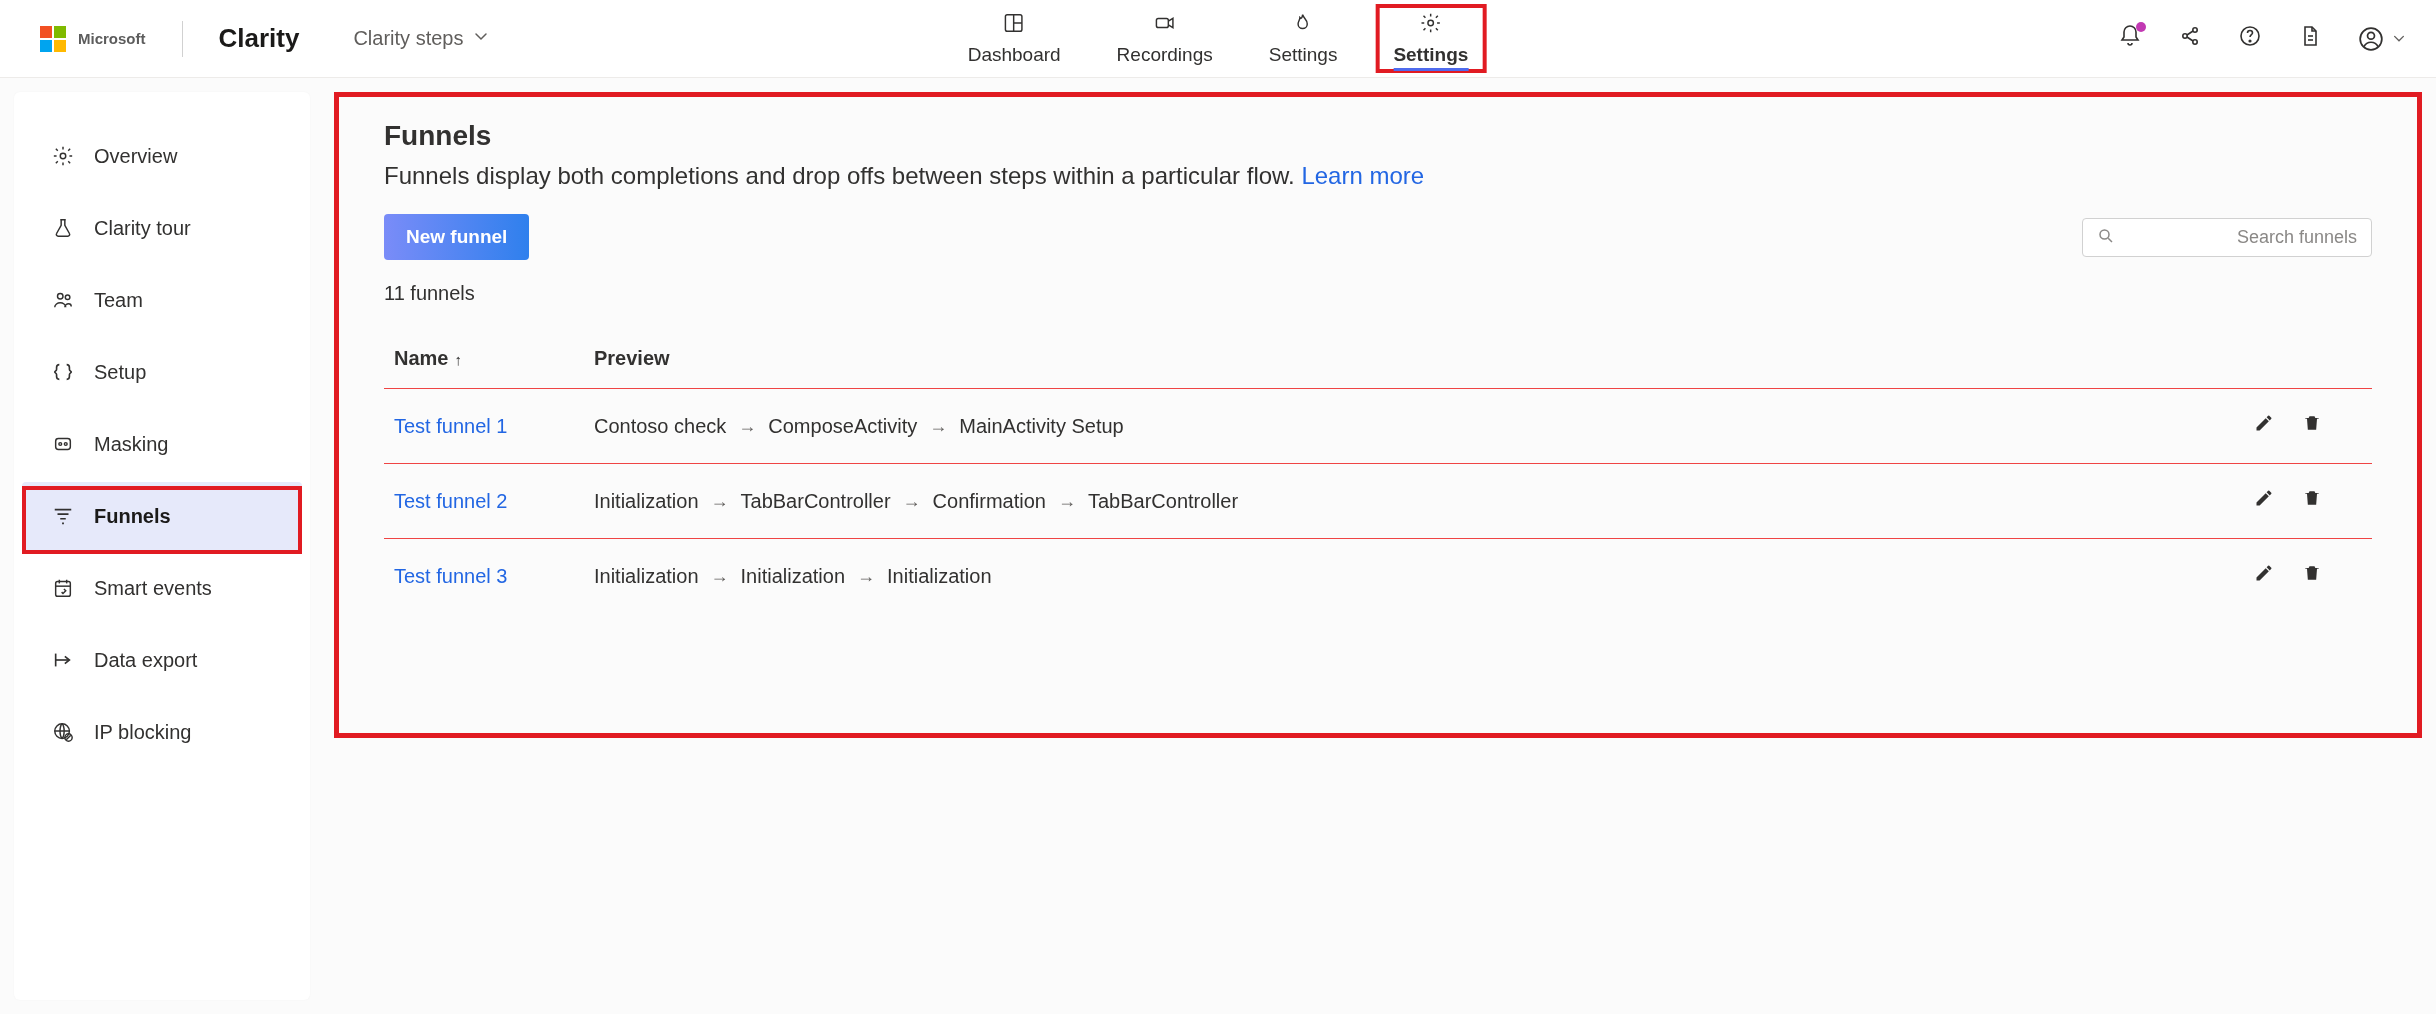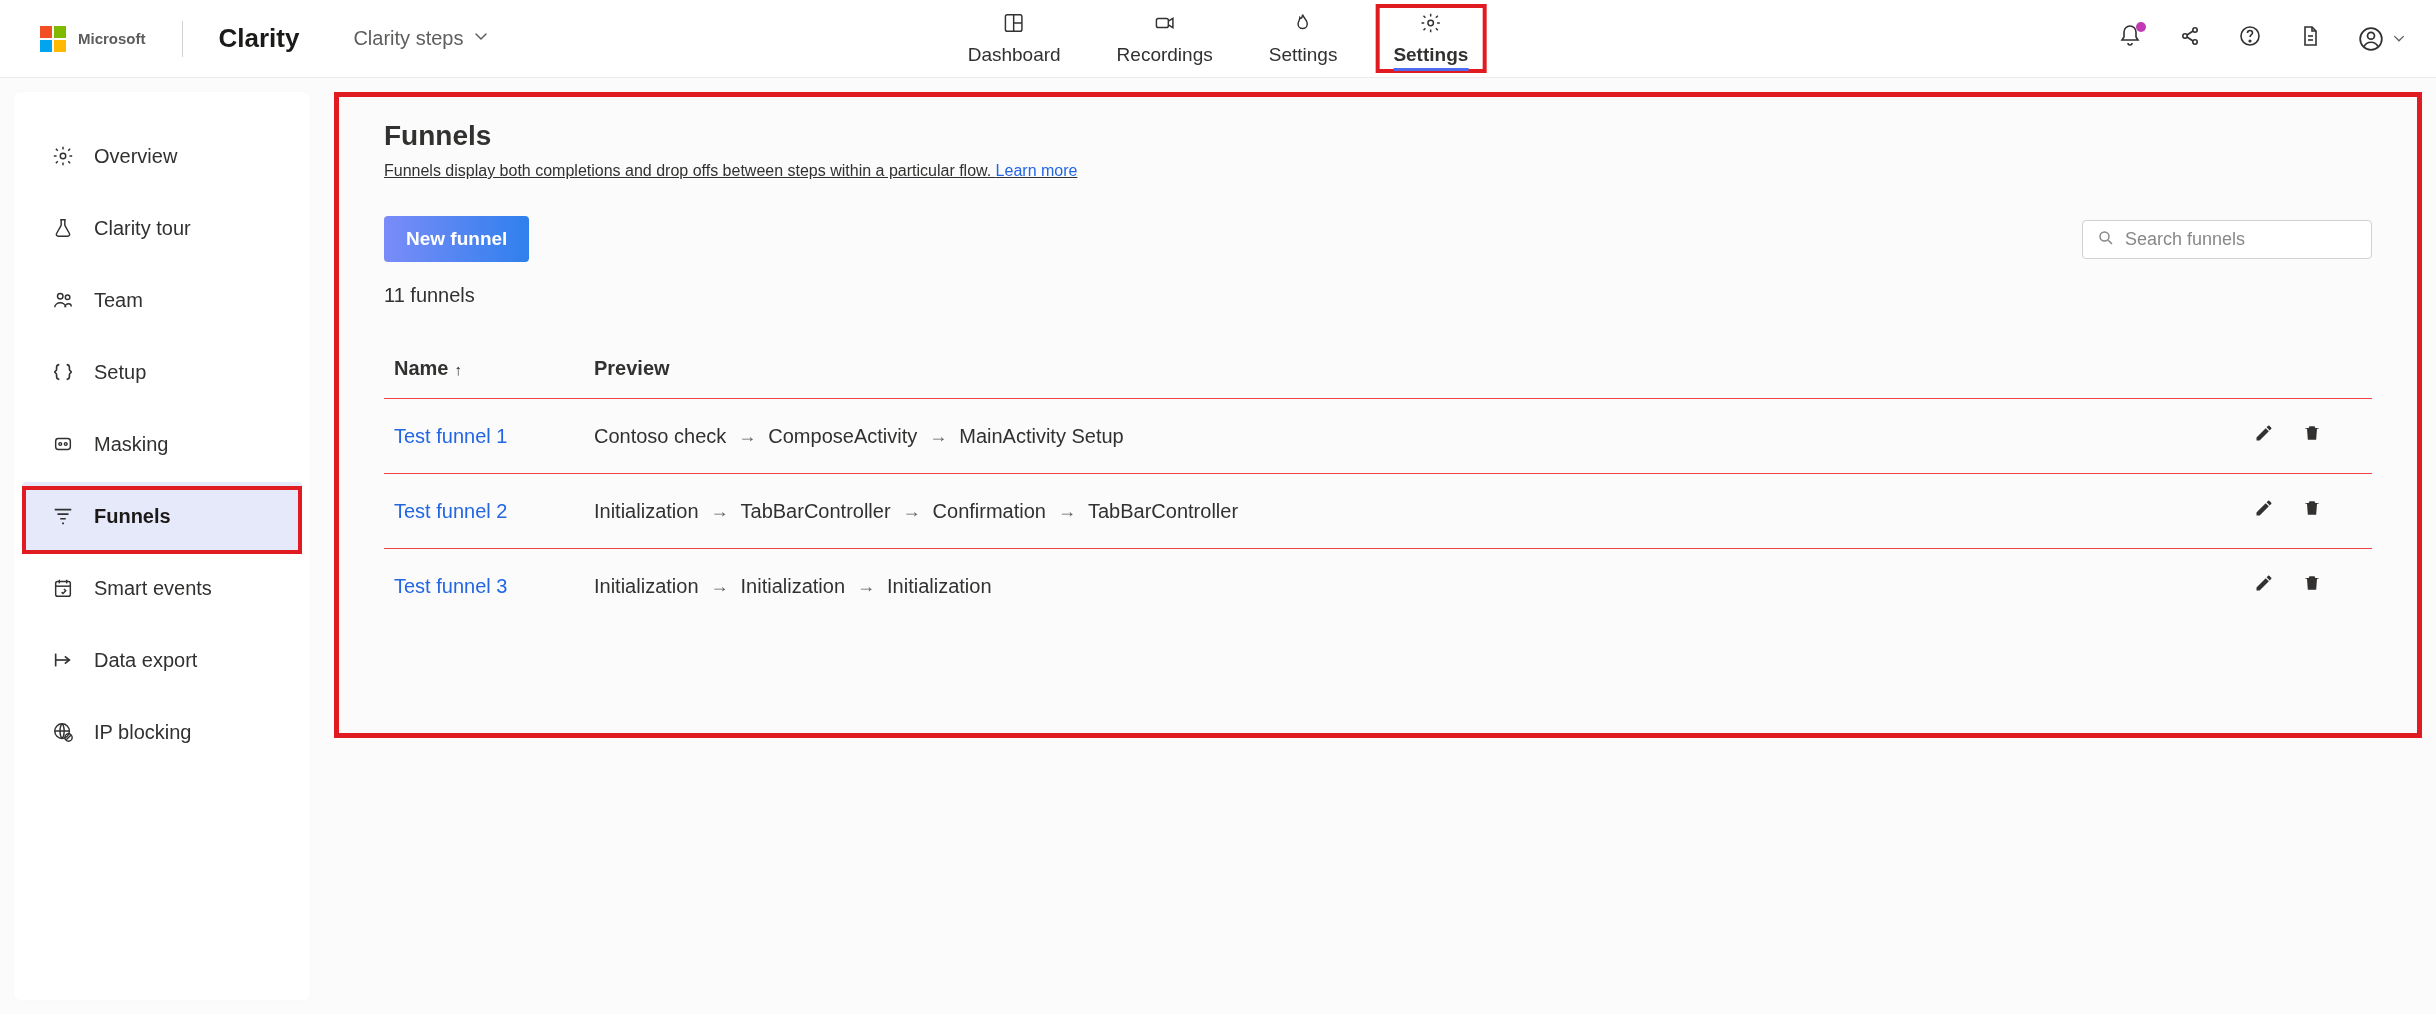--- a/index.html
+++ b/index.html
@@ -140,44 +140,44 @@
     position:absolute;
     top:0; left:0; right:0;
     bottom: 262px;
     border:5px solid #e11b22;
     pointer-events:none;
   }
   .panel {
     padding: 28px 50px;
   }
   .panel h1 { font-size:28px; font-weight:700; margin-bottom:10px; }
-  .panel .subtitle { font-size:16px; color:#323130; margin-bottom:36px;text-decoration:underline; }
+  .panel .subtitle { font-size:24px; color:#323130; margin-bottom:24px; }
   .panel .subtitle a { color:#2266e3; text-decoration:none; }
   .toolbar-row {
     display:flex; align-items:center; justify-content:space-between;
     margin-bottom: 22px;
   }
   .btn-primary {
     background: linear-gradient(90deg,#7a8cf8 0%,#2f80ed 100%);
     color:#fff; border:none; border-radius:4px;
     padding: 12px 22px; font-size:19px; font-weight:600;
     cursor:pointer;
   }
   .search-box {
     display:flex; align-items:center; gap:10px;
     border:1px solid #d1d1d1; border-radius:4px;
     padding: 8px 14px; width:290px;
     background:#fff;
   }
   .search-box input {
     border:none; outline:none; font-size:18px; flex:1;
-    color:#7f1d1d; background:transparent;
+    color:#7f1d1d; background:transparent;text-align:right;
   }
   .search-box input::placeholder { color:#8a8886; }
-  .count { font-size:20px; margin-bottom:32px; }
+  .count { font-size:20px; margin-bottom:24px; }
   table.funnel-table {
     width:100%;
     border-collapse:collapse;
   }
   .funnel-table th {
     text-align:left; font-size:20px; font-weight:700;
     padding: 18px 10px;
   }
   .funnel-table th.name-col { width:200px; }
   .funnel-table th.act-col { width:140px; }

